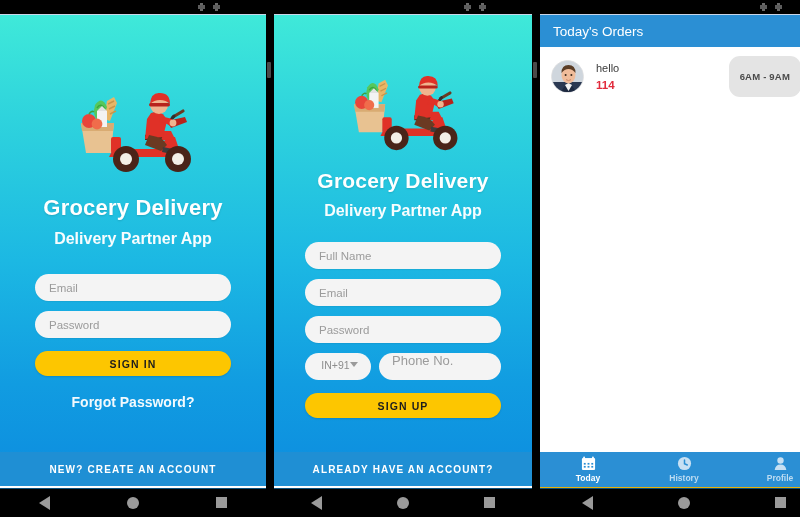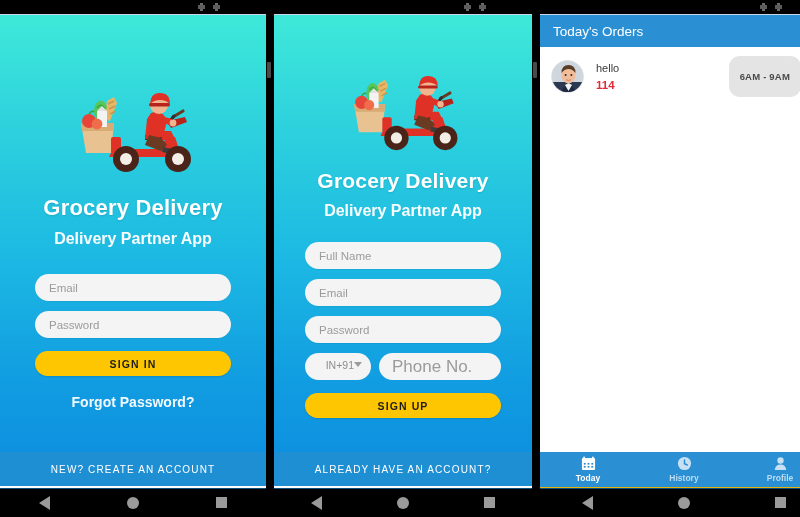--- a/index.html
+++ b/index.html
@@ -97,52 +97,52 @@
     padding: 0 14px;
     color: #9b9b9b; font-size: 11.5px;
     margin-bottom: 10px;
     box-shadow: 0 1px 1px rgba(0,0,0,.06);
   }
   .p2 .field { width: 196px; }
 
   .row-split { display: flex; gap: 8px; width: 196px; margin-bottom: 10px; }
   .cc-select {
     flex: 0 0 66px; height: 27px; background: #f4f4f4; border-radius: 14px;
-    display: flex; align-items: center; justify-content: flex-end;
+    display: flex; align-items: center; justify-content: center;
     padding: 0 9px 4px 12px; color: #8d8d8d; font-size: 10.5px;
   }
   .caret {
     width: 0; height: 0; border-left: 4px solid transparent;
     border-right: 4px solid transparent; border-top: 5px solid #9b9b9b;
   }
   .field-inline {
     flex: 1; height: 27px; background: #f4f4f4; border-radius: 14px;
-    display: flex; align-items: center; padding: 0 13px;
-    color: #9b9b9b; font-size: 17px; margin: 0;
+    display: flex; padding: 0 13px;
+    color: #9b9b9b; font-size: 13px; margin: 0;
   }
 
   .btn-primary {
     width: 196px; height: 25px; border-radius: 13px;
     background: #fdc600; color: #1d1d1d;
     font-size: 10.5px; font-weight: bold; letter-spacing: 1.1px;
     display: flex; align-items: center; justify-content: center;
     margin-top: 3px; border: none; cursor: pointer;
     box-shadow: 0 1px 2px rgba(0,0,0,.12);
   }
 
   .link-small {
     margin-top: 18px; color: #ffffff; font-size: 14px; font-weight: bold;
     opacity: .95; cursor: pointer;
   }
 
   .bottom-banner {
     position: absolute; left: 0; right: 0; bottom: 0;
     height: 36px; background: #1f8fd4;
     display: flex; align-items: center; justify-content: center;
-    color: #fff; font-size: 10px; font-weight: normal; letter-spacing: 1.15px;
+    color: #fff; font-size: 10px; font-weight: bold; letter-spacing: 1.15px;
     border-bottom: 2px solid #ffffff;
     cursor: pointer;
   }
 
   
   .orders { width: 100%; height: 100%; background: #ffffff; display: flex; flex-direction: column; }
   .appbar {
     height: 32px; background: #2b8fd4; display: flex; align-items: center;
     padding-left: 13px; color: #fff; font-size: 13.5px;
   }

